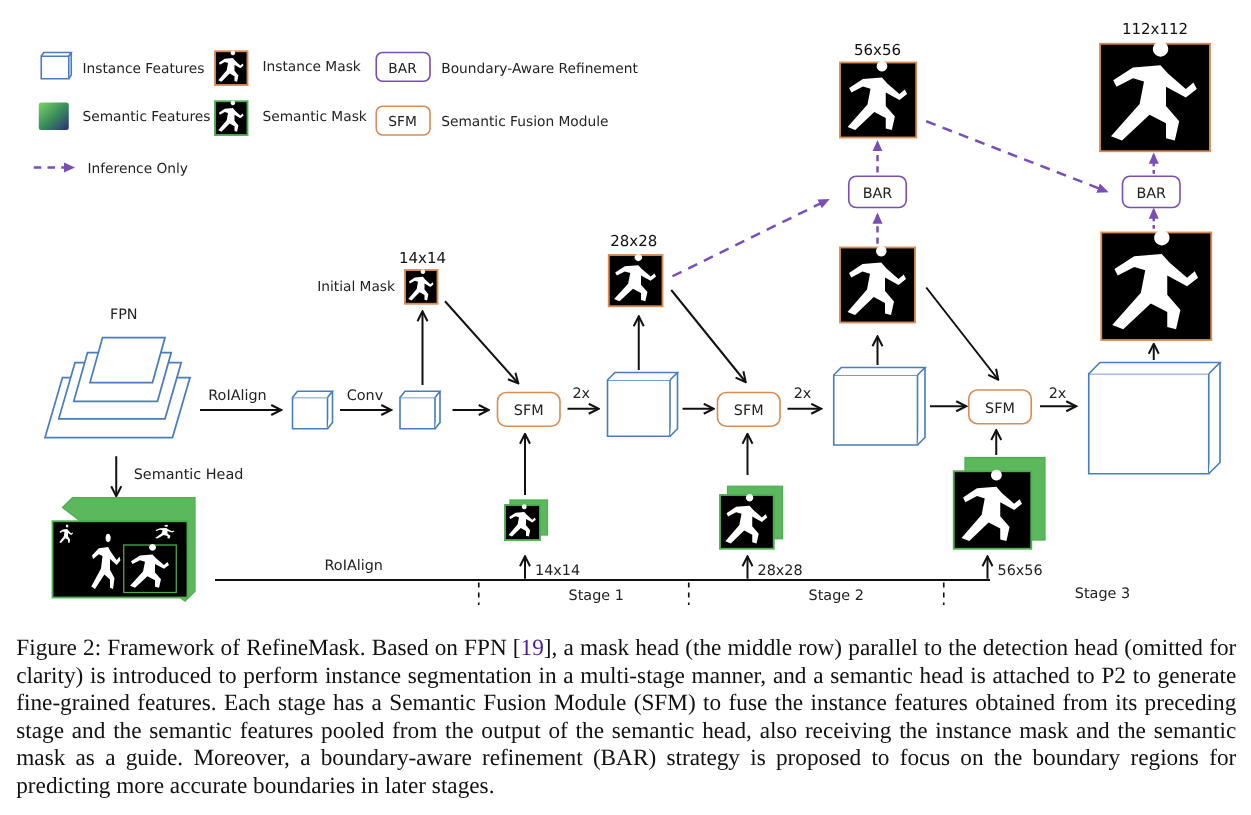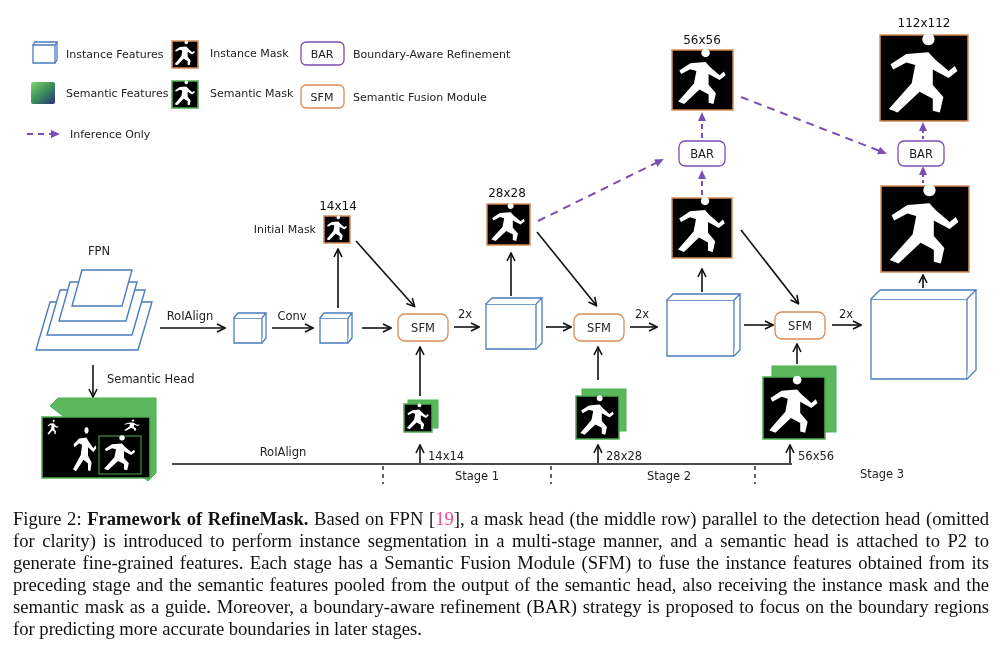--- a/index.html
+++ b/index.html
@@ -2,22 +2,22 @@
 <html><head>
 <meta charset="utf-8">
 <style>
   html,body{margin:0;padding:0;background:#fff;}
   body{width:1001px;height:652px;position:relative;overflow:hidden;}
   #fig{position:absolute;left:0;top:0;}
   .lbl{font-family:"DejaVu Sans",sans-serif;font-size:11.5px;fill:#222;}
   .lbl-s{font-family:"DejaVu Sans",sans-serif;font-size:11px;fill:#222;}
   .lbl-b{font-family:"DejaVu Sans",sans-serif;font-size:12px;fill:#111;}
   .caption{position:absolute;left:13px;top:508px;width:976px;font-family:"Liberation Serif",serif;font-size:18.6px;line-height:22px;color:#111;text-align:justify;}
-  .caption b{font-weight:bold;}
-  .cite{color:#ec4899;}
+  .caption b{font-weight:normal;}
+  .cite{color:#4c1d95;}
 </style>
 </head>
 <body>
 
 <svg id="fig" width="1001" height="500" viewBox="0 0 1001 500">
   <defs>
     <marker id="ah" markerWidth="10" markerHeight="10" refX="8" refY="5" orient="auto" markerUnits="userSpaceOnUse">
       <path d="M1,1 L9,5 L1,9" fill="none" stroke="#111" stroke-width="1.6"></path>
     </marker>
     <marker id="ahp" markerWidth="10" markerHeight="10" refX="7" refY="5" orient="auto" markerUnits="userSpaceOnUse">

